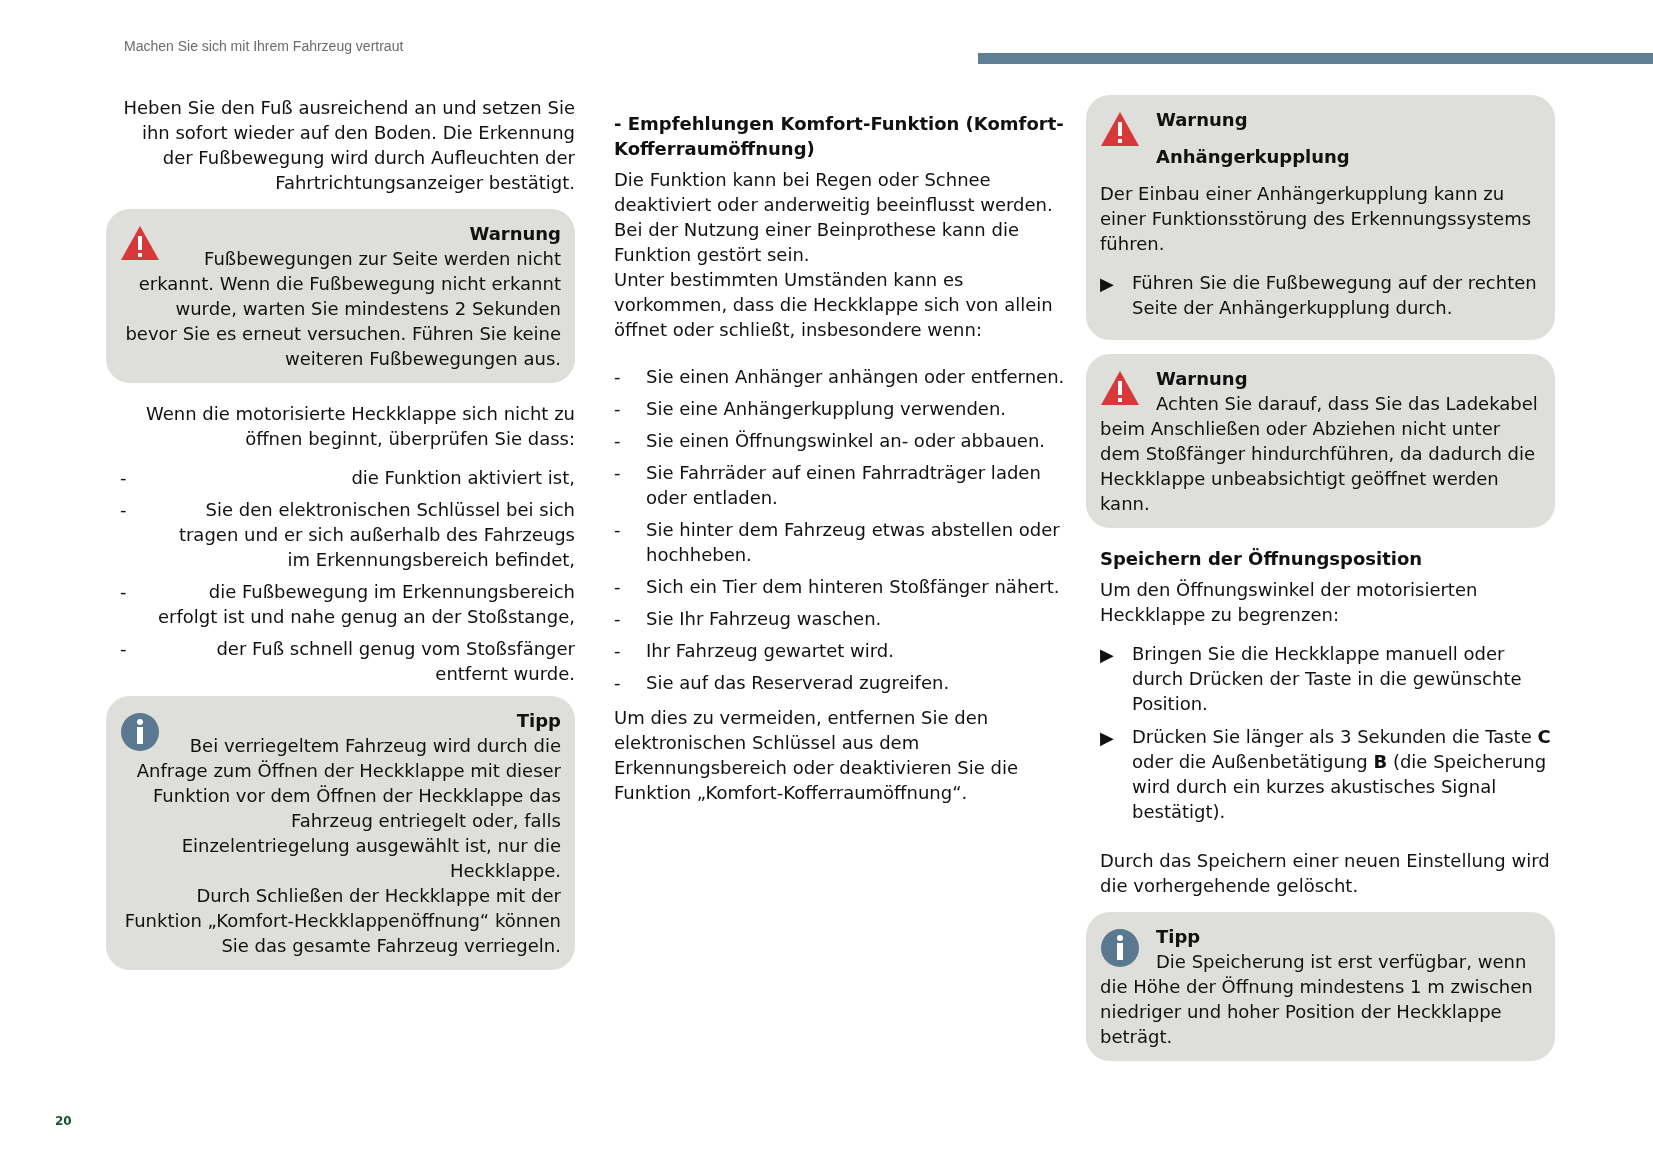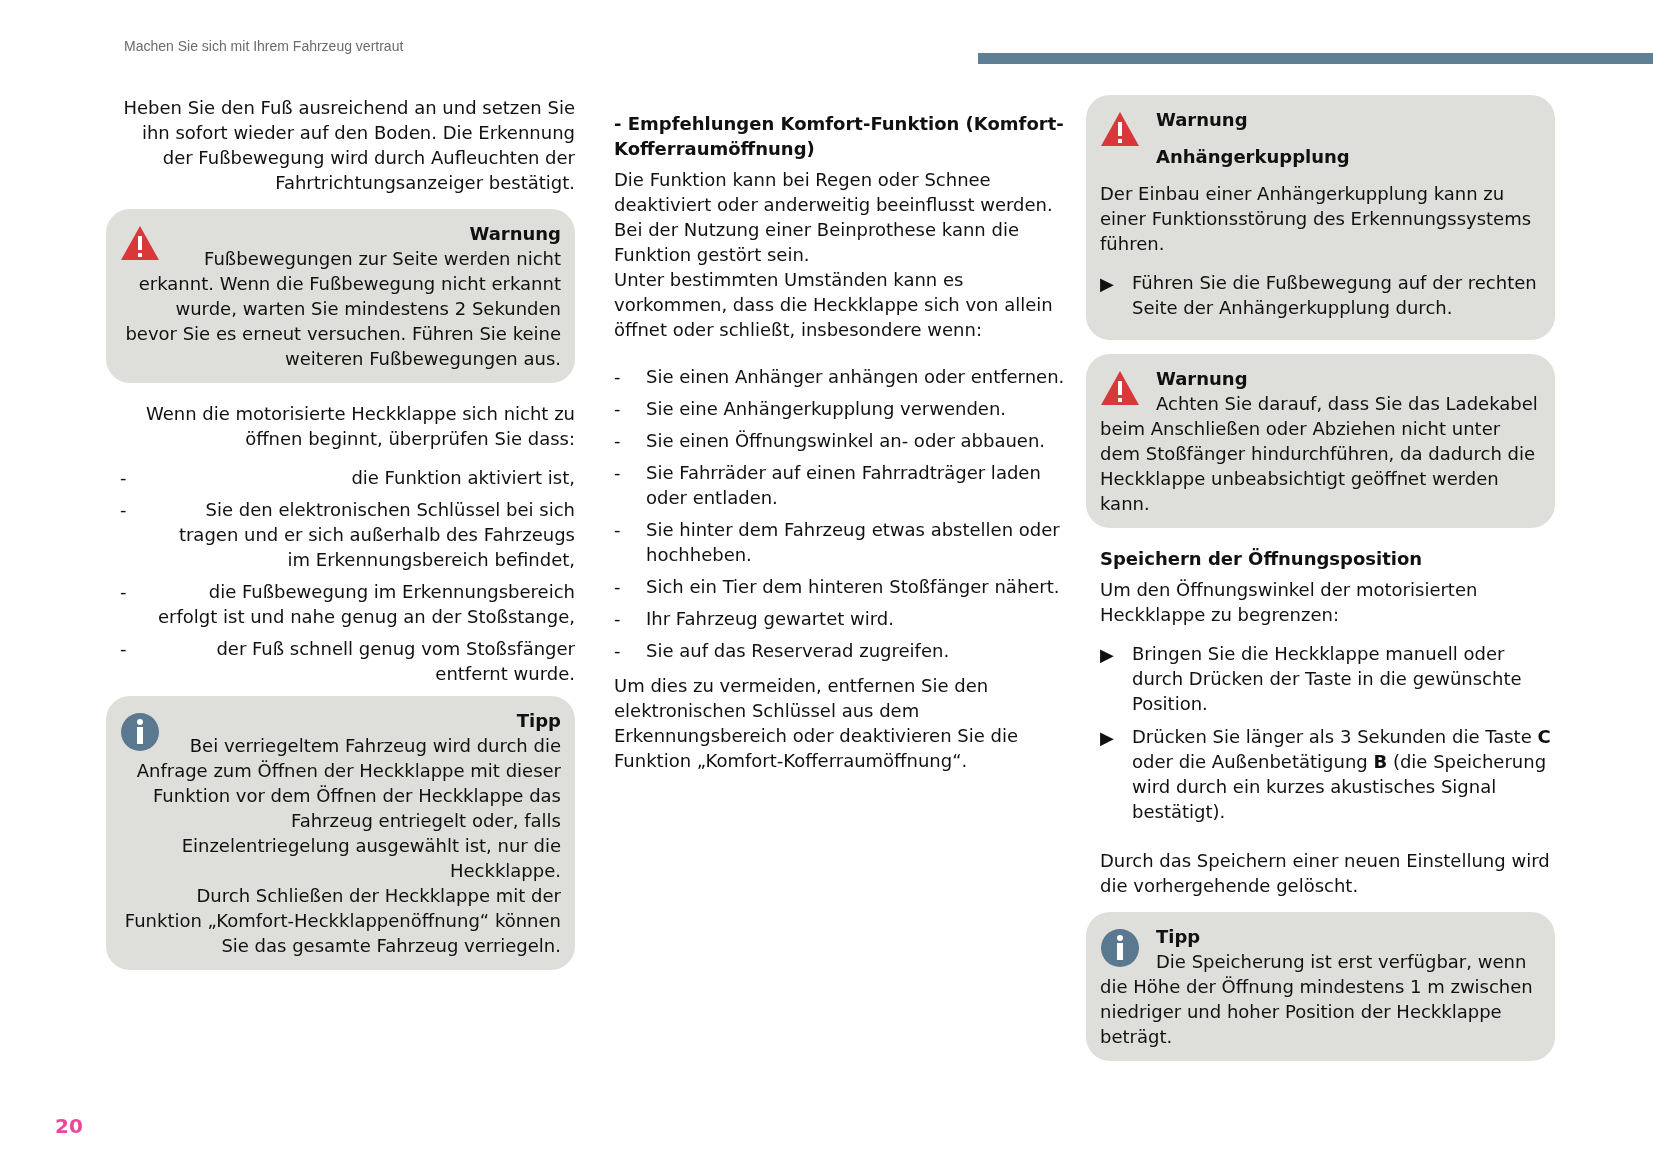--- a/index.html
+++ b/index.html
@@ -16,21 +16,21 @@
   .box { background: #dededb; border-radius: 24px; padding: 12px 14px 12px 14px; margin: 0 0 14px -14px; }
   .box-head { position: relative; padding-left: 56px; font-weight: bold; }
   .icon-warn { position: absolute; left: 0; top: 4px; width: 40px; height: 36px; }
   .icon-info { position: absolute; left: 0; top: 4px; width: 40px; height: 40px; }
   .heading { font-weight: bold; margin: 16px 0 6px 0; }
   ul.dash { list-style: none; margin: 0 0 10px 0; padding: 0; }
   ul.dash li { position: relative; padding-left: 32px; margin-bottom: 7px; }
   ul.dash li::before { content: "-"; position: absolute; left: 0; top: 0; }
   .arrow-item { position: relative; padding-left: 32px; margin-bottom: 8px; }
   .arrow { position: absolute; left: 0; top: 1px; font-size: 18px; }
-  .page-num { position: absolute; left: 55px; top: 1114px; font-weight: bold; font-size: 20px; color: #ec4899; }
+  .page-num { position: absolute; left: 55px; top: 1114px; font-weight: bold; font-size: 12px; color: #14532d; }
 </style>
 </head>
 <body>
 
 <div class="header-title">Machen Sie sich mit Ihrem Fahrzeug vertraut</div>
 <div class="header-bar"></div>
 
 <div class="col col1">
   <p>Heben Sie den Fuß ausreichend an und setzen Sie ihn sofort wieder auf den Boden. Die Erkennung der Fußbewegung wird durch Aufleuchten der Fahrtrichtungsanzeiger bestätigt.</p>
 
@@ -73,20 +73,21 @@
   <div>Die Funktion kann bei Regen oder Schnee deaktiviert oder anderweitig beeinflusst werden.</div>
   <div>Bei der Nutzung einer Beinprothese kann die Funktion gestört sein.</div>
   <p>Unter bestimmten Umständen kann es vorkommen, dass die Heckklappe sich von allein öffnet oder schließt, insbesondere wenn:</p>
   <ul class="dash" style="margin-top:22px">
     <li>Sie einen Anhänger anhängen oder entfernen.</li>
     <li>Sie eine Anhängerkupplung verwenden.</li>
     <li>Sie einen Öffnungswinkel an- oder abbauen.</li>
     <li>Sie Fahrräder auf einen Fahrradträger laden oder entladen.</li>
     <li>Sie hinter dem Fahrzeug etwas abstellen oder hochheben.</li>
     <li>Sich ein Tier dem hinteren Stoßfänger nähert.</li>
+    <li>Sie Ihr Fahrzeug waschen.</li>
     <li>Ihr Fahrzeug gewartet wird.</li>
     <li>Sie auf das Reserverad zugreifen.</li>
   </ul>
   <p>Um dies zu vermeiden, entfernen Sie den elektronischen Schlüssel aus dem Erkennungsbereich oder deaktivieren Sie die Funktion „Komfort-Kofferraumöffnung“.</p>
 </div>
 
 <div class="col col3">
   <div class="box">
     <div class="box-head" style="margin-bottom:12px">
       <svg class="icon-warn" viewBox="0 0 40 36">

